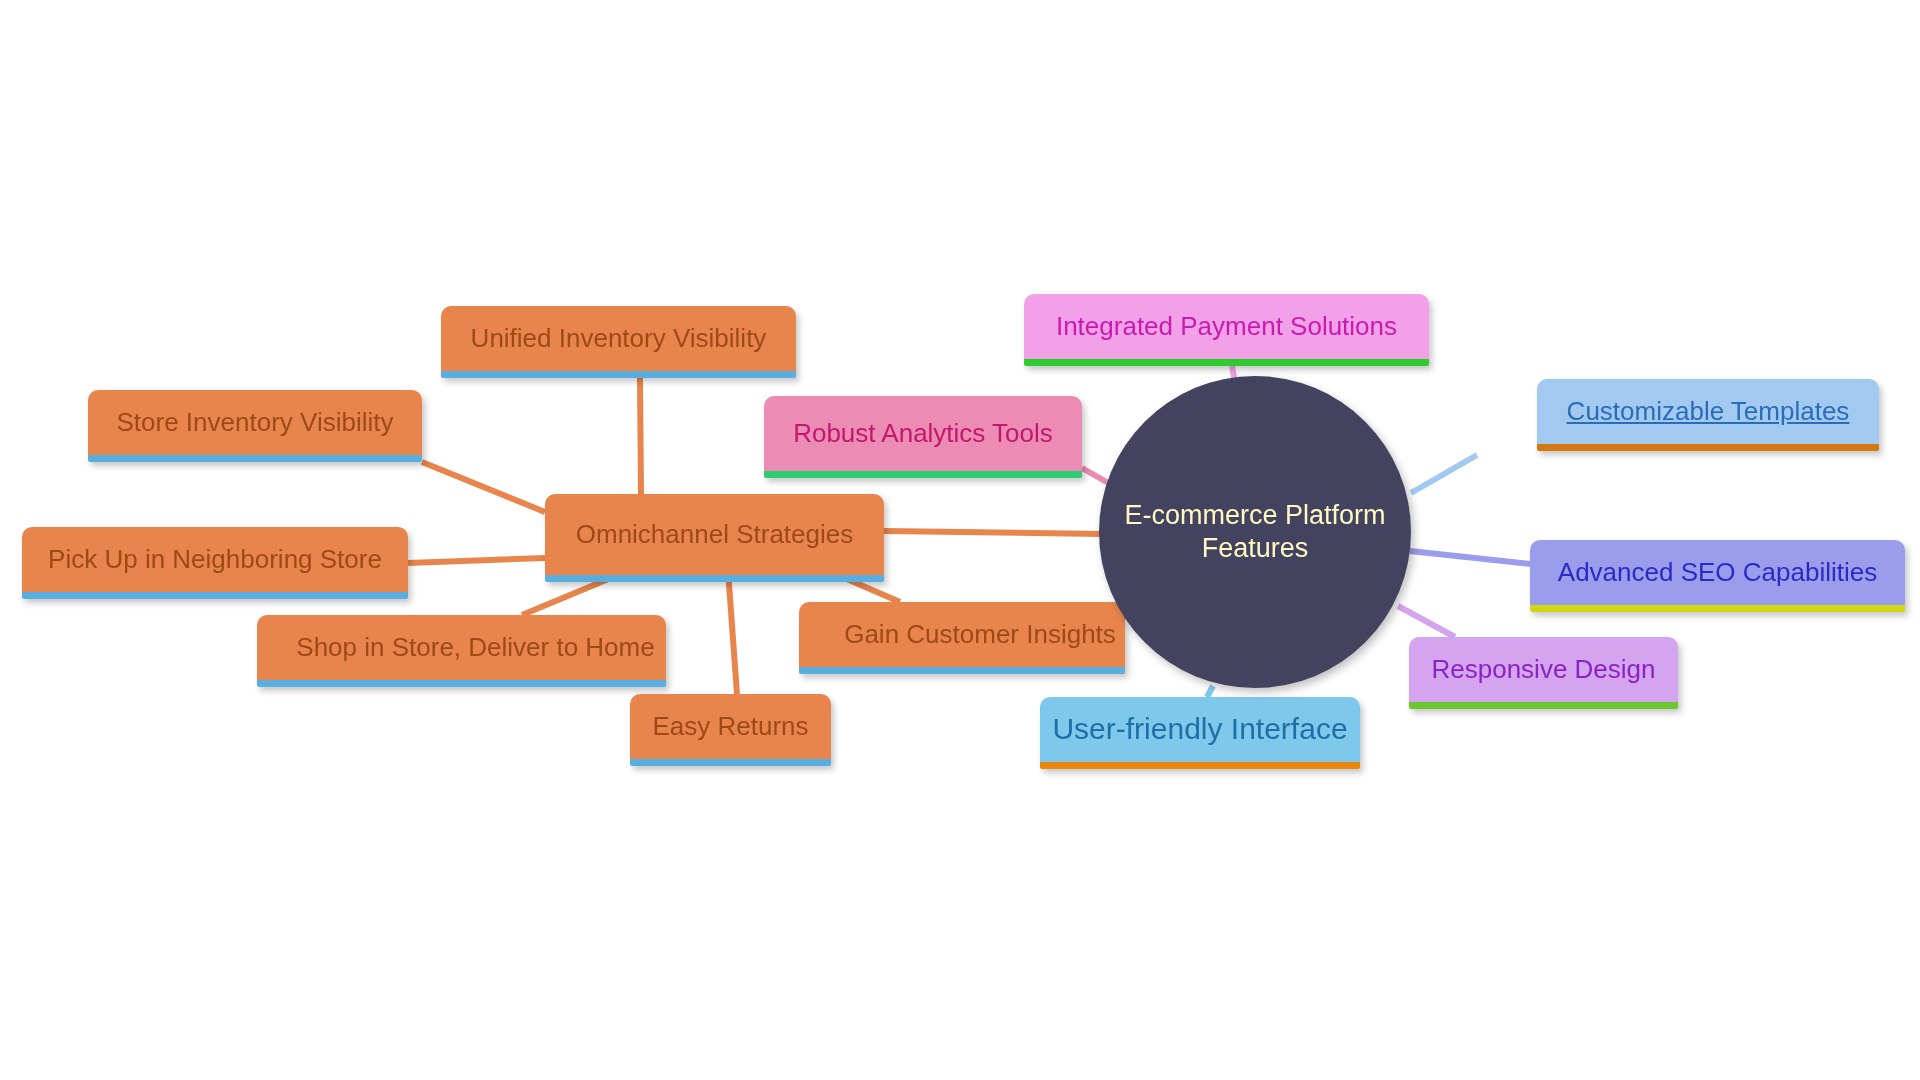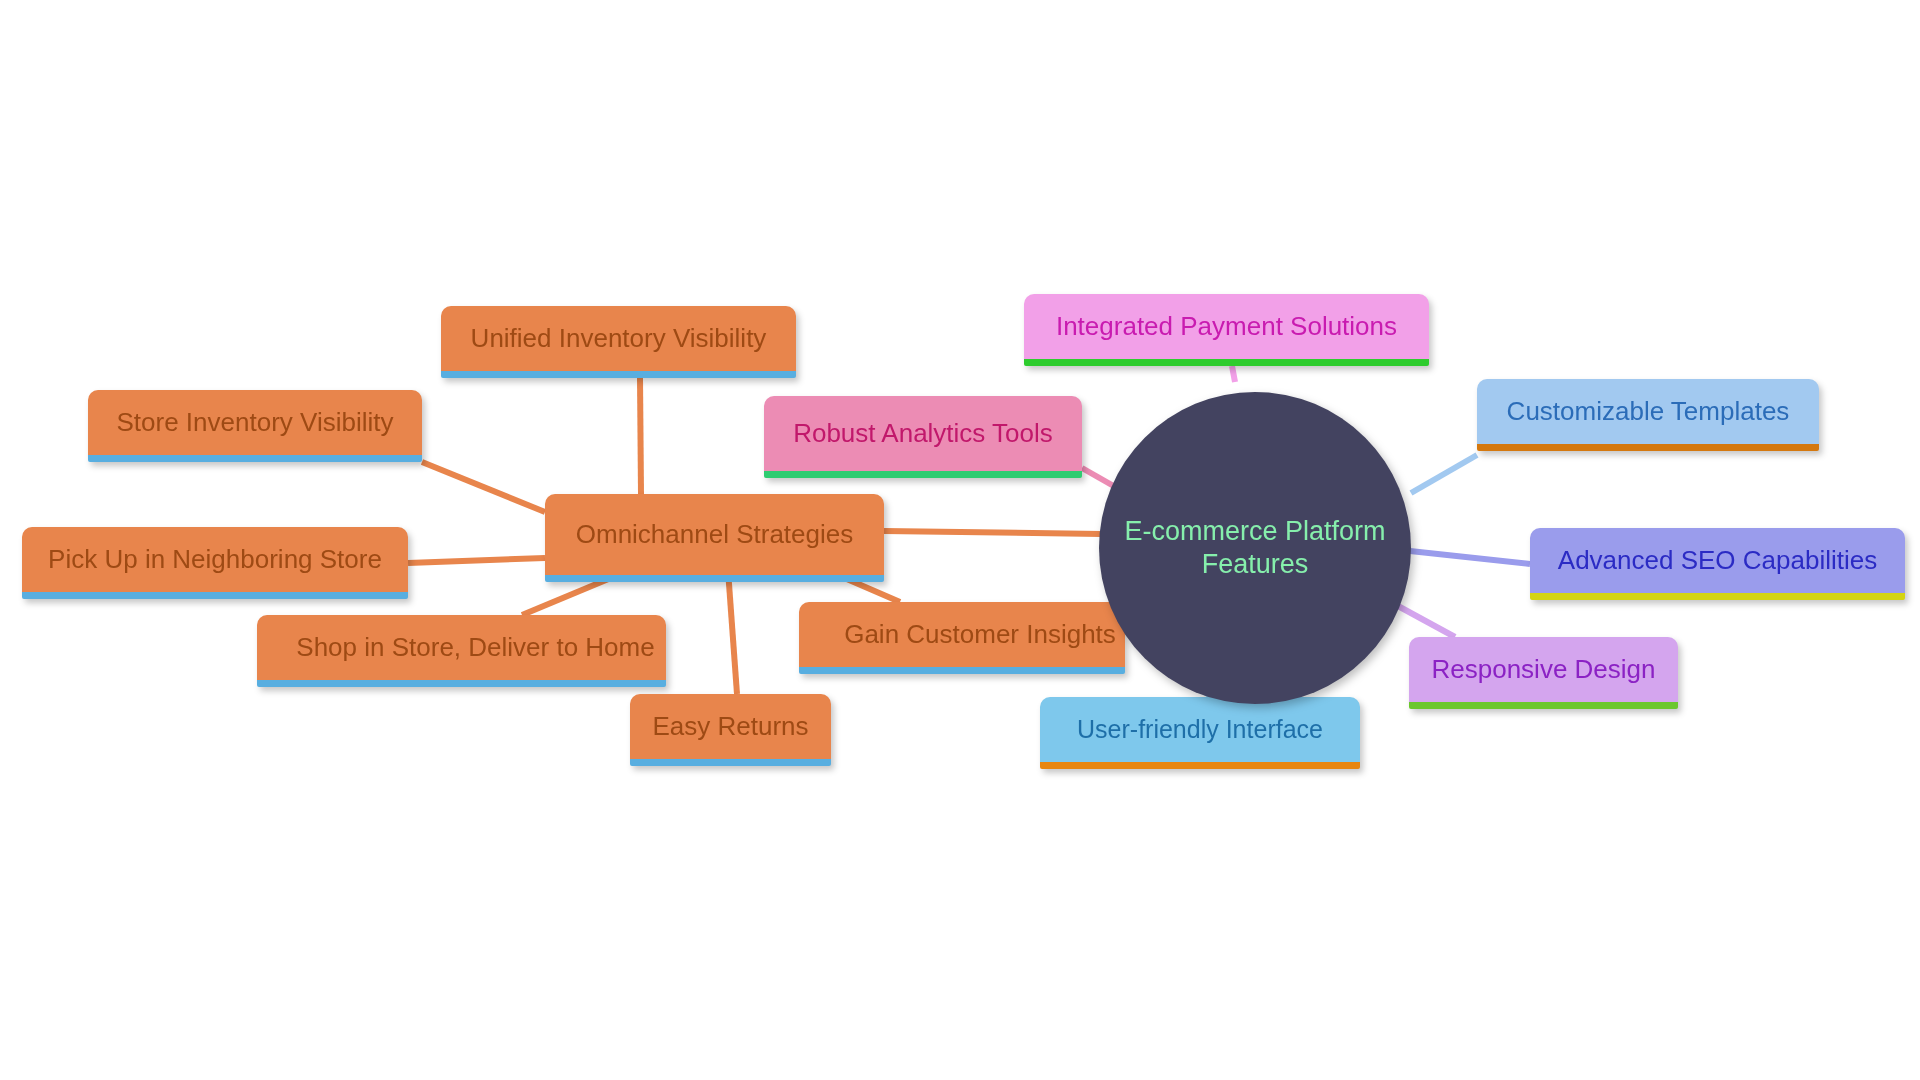--- a/index.html
+++ b/index.html
@@ -93,28 +93,28 @@
       </div>
       <div class="node" style="left: 799px; top: 602px; width: 326px; height: 72px; background: rgb(232, 133, 76); color: rgb(158, 74, 20); font-size: 26px; border-bottom: 7px solid rgb(88, 174, 224); border-bottom-left-radius: 2px; border-bottom-right-radius: 2px; padding-left: 36px;">
         <span class="nlabel">Gain Customer Insights</span>
       </div>
       <div class="node" style="left: 764px; top: 396px; width: 318px; height: 82px; background: rgb(236, 140, 180); color: rgb(193, 24, 107); font-size: 26px; border-bottom: 7px solid rgb(46, 204, 113); border-bottom-left-radius: 2px; border-bottom-right-radius: 2px;">
         <span class="nlabel">Robust Analytics Tools</span>
       </div>
       <div class="node" style="left: 1024px; top: 294px; width: 405px; height: 72px; background: rgb(242, 160, 232); color: rgb(201, 27, 176); font-size: 26px; border-bottom: 7px solid rgb(46, 204, 46); border-bottom-left-radius: 2px; border-bottom-right-radius: 2px;">
         <span class="nlabel">Integrated Payment Solutions</span>
       </div>
-      <div class="node" style="left: 1477px; top: 379px; width: 342px; height: 72px; background: rgb(162, 201, 240); color: rgb(43, 108, 184); font-size: 26px; border-bottom: 7px solid rgb(212, 120, 15); border-bottom-left-radius: 2px; border-bottom-right-radius: 2px;">
+      <div class="node" style="left: 1537px; top: 379px; width: 342px; height: 72px; background: rgb(162, 201, 240); color: rgb(43, 108, 184); font-size: 26px; border-bottom: 7px solid rgb(212, 120, 15); border-bottom-left-radius: 2px; border-bottom-right-radius: 2px; text-decoration: underline;">
         <span class="nlabel">Customizable Templates</span>
       </div>
-      <div class="node" style="left: 1530px; top: 528px; width: 375px; height: 72px; background: rgb(154, 156, 236); color: rgb(43, 43, 196); font-size: 26px; border-bottom: 7px solid rgb(212, 212, 17); border-bottom-left-radius: 2px; border-bottom-right-radius: 2px;">
+      <div class="node" style="left: 1530px; top: 540px; width: 375px; height: 72px; background: rgb(154, 156, 236); color: rgb(43, 43, 196); font-size: 26px; border-bottom: 7px solid rgb(212, 212, 17); border-bottom-left-radius: 2px; border-bottom-right-radius: 2px;">
         <span class="nlabel">Advanced SEO Capabilities</span>
       </div>
       <div class="node" style="left: 1409px; top: 637px; width: 269px; height: 72px; background: rgb(212, 165, 238); color: rgb(139, 34, 196); font-size: 26px; border-bottom: 7px solid rgb(108, 199, 46); border-bottom-left-radius: 2px; border-bottom-right-radius: 2px; text-align: center;">
         <span class="nlabel">Responsive Design</span>
       </div>
-      <div class="node" style="left: 1040px; top: 697px; width: 320px; height: 72px; background: rgb(126, 200, 236); color: rgb(30, 111, 168); font-size: 25px; border-bottom: 7px solid rgb(232, 134, 15); border-bottom-left-radius: 2px; border-bottom-right-radius: 2px;">
+      <div class="node" style="left: 1040px; top: 697px; width: 320px; height: 72px; background: rgb(126, 200, 236); color: rgb(30, 111, 168); font-size: 30px; border-bottom: 7px solid rgb(232, 134, 15); border-bottom-left-radius: 2px; border-bottom-right-radius: 2px;">
         <span class="nlabel">User-friendly Interface</span>
       </div>
-      <div class="node-root" style="left: 1099px; top: 392px; width: 312px; height: 312px; background: rgb(67, 67, 96); color: #86efac; font-size: 27px;"><span>E-commerce Platform
+      <div class="node-root" style="left: 1099px; top: 376px; width: 312px; height: 312px; background: rgb(67, 67, 96); color: #fef9c3; font-size: 27px;"><span>E-commerce Platform
 Features</span></div>
     </div>
 </div>
 
 </body></html>

